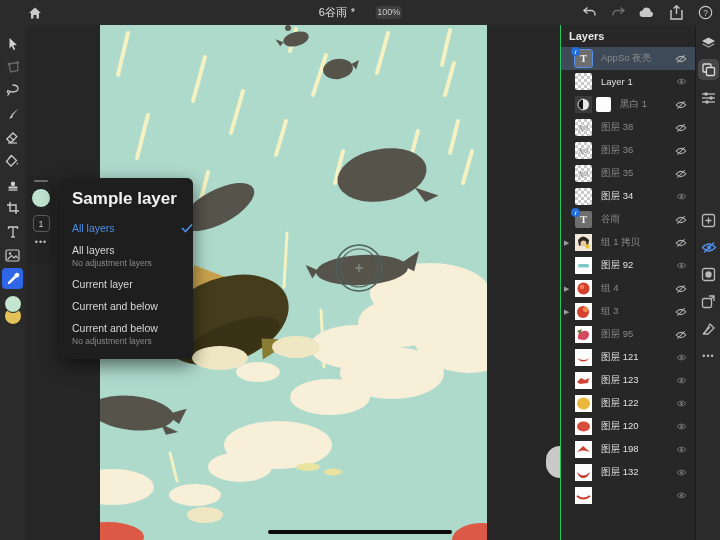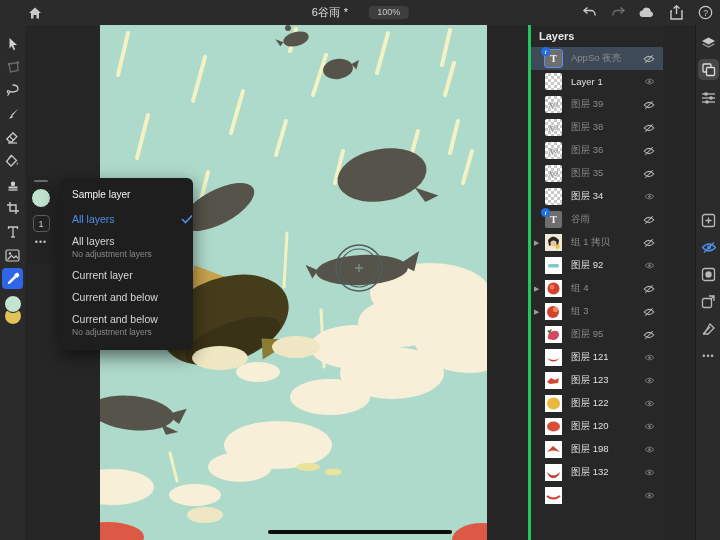--- a/index.html
+++ b/index.html
@@ -5,21 +5,21 @@
   html,body{margin:0;padding:0;background:#111;}
   *{box-sizing:border-box;}
   #screen{position:relative;width:720px;height:540px;background:#262626;overflow:hidden;
     font-family:"Liberation Sans","DejaVu Sans",sans-serif;color:#ddd;-webkit-font-smoothing:antialiased;}
 
   
   .topbar{position:absolute;left:0;top:0;width:720px;height:25px;background:#2b2b2b;display:flex;align-items:center;z-index:40;}
   .tb-home{position:absolute;left:26px;top:4px;width:18px;height:18px;display:flex;align-items:center;justify-content:center;}
   .tb-center{position:absolute;left:50%;top:0;height:25px;transform:translateX(-50%);display:flex;align-items:center;gap:21px;}
   .tb-title{font-size:11px;color:#e3e3e3;letter-spacing:.2px;}
-  .tb-zoom{background:#3e3e3e;color:#c9c9c9;font-size:9px;border-radius:4px;padding:2px 8px;line-height:1;}
+  .tb-zoom{background:#3e3e3e;color:#c9c9c9;font-size:9px;border-radius:4px;padding:2px 1px;line-height:1;}
   .tb-right{position:absolute;right:4px;top:0;height:25px;display:flex;align-items:center;gap:11px;padding-right:2px;}
   .tb-ic{width:18px;height:18px;display:flex;align-items:center;justify-content:center;color:#c9c9c9;font-size:13px;}
   .tb-ic.dim{color:#6d6d6d;}
 
   
   .toolbar{position:absolute;left:0;top:25px;width:25px;height:515px;background:#2b2b2b;z-index:30;display:flex;flex-direction:column;align-items:center;padding-top:8px;}
   .tool{width:21px;height:21px;display:flex;align-items:center;justify-content:center;margin-bottom:2.5px;border-radius:4px;color:#c9c9c9;}
   .tool svg{display:block;}
   .tool.selected{background:#2f66e8;}
   .swatches{position:relative;width:20px;height:32px;margin-top:3px;}
@@ -35,33 +35,33 @@
   .to-more{color:#bdbdbd;font-size:9px;letter-spacing:1px;line-height:4px;}
 
   
   .canvas-area{position:absolute;left:100px;top:25px;width:387px;height:515px;z-index:5;}
   .canvas-area svg{display:block;}
   .home-indicator{position:absolute;left:268px;top:530px;width:184px;height:4px;background:#0b0b0b;border-radius:2px;z-index:50;}
 
   
   .popup{position:absolute;left:60px;top:178px;width:133px;background:#1e1e1e;border-radius:6px;z-index:45;
     box-shadow:0 6px 18px rgba(0,0,0,.55);padding:9px 0 8px 0;}
-  .pop-title{font-size:10px;font-weight:normal;color:#f2f2f2;padding:2px 0 8px 12px;}
+  .pop-title{font-size:17px;font-weight:bold;color:#f2f2f2;padding:2px 0 8px 12px;}
   .pop-item{padding:5px 0 5px 12px;cursor:default;}
   .pop-main{display:flex;align-items:center;justify-content:space-between;}
   .pop-label{font-size:10.5px;color:#d6d6d6;}
   .pop-item.active .pop-label{color:#4f8ee8;}
   .pop-sub{font-size:8.5px;color:#8a8a8a;margin-top:2px;}
   .pop-check{width:12px;height:10px;}
 
   
   .drawer-handle{position:absolute;left:546px;top:446px;width:14px;height:32px;background:#c9c9c9;border-radius:16px 0 0 16px;z-index:20;}
 
   
-  .layers-panel{position:absolute;left:528px;top:25px;width:135px;height:515px;background:#272727;border-left:3px solid #22c55e;z-index:25;overflow:hidden;}
+  .layers-panel{position:absolute;left:560px;top:25px;width:135px;height:515px;background:#272727;border-left:1px solid #22c55e;z-index:25;overflow:hidden;}
   .lp-header{height:22px;display:flex;align-items:center;padding-left:8px;font-size:11px;font-weight:bold;color:#e8e8e8;}
   .layer-row{position:relative;height:23px;display:flex;align-items:center;padding-left:14px;}
   .layer-row.selected{background:#3e4a57;}
   .disclosure{position:absolute;left:3px;top:50%;transform:translateY(-50%);font-size:7px;color:#9a9a9a;}
   .thumb{position:relative;width:17px;height:17px;border-radius:2px;flex:0 0 auto;overflow:visible;
     background:
       linear-gradient(45deg,#c9c9c9 25%,transparent 25%,transparent 75%,#c9c9c9 75%),
       linear-gradient(45deg,#c9c9c9 25%,#ffffff 25%,#ffffff 75%,#c9c9c9 75%);
     background-size:6px 6px;background-position:0 0,3px 3px;}
   .thumb svg{position:absolute;left:0;top:0;}
@@ -383,26 +383,29 @@
           <span class="thumb "></span>
           <span class="layer-name">Layer 1</span>
           <button class="eye">
             <svg width="11" height="9" viewBox="0 0 16 13">
               <path d="M1.5 6.5 Q8 -0.5 14.5 6.5 Q8 13.5 1.5 6.5 Z" fill="none" stroke="#7a7a7a" stroke-width="1.4"></path>
               <circle cx="8" cy="6.5" r="2" fill="#7a7a7a"></circle>
             </svg>
           </button>
         </div>
         <div class="layer-row hidden-layer">
-          <span class="thumb ">
-            <svg width="17" height="17" viewBox="0 0 17 17">
-              <path d="M4 12 Q7 4 9 9 T13 6 M5 6 L8 13" fill="none" stroke="#8d8d8d" stroke-width="0.9"></path>
-            </svg>
-          </span>
-          <span class="layer-name">图层 39</span>
+          <span class="thumb dark">
+            <svg width="17" height="17" viewBox="0 0 17 17">
+              <rect x="0" y="0" width="17" height="17" fill="#3b3b3b"></rect>
+              <path d="M8.5 3 a5.5 5.5 0 0 1 0 11 Z" fill="#e8e8e8"></path>
+              <path d="M8.5 3 a5.5 5.5 0 0 0 0 11 Z" fill="#141414" stroke="#e8e8e8" stroke-width="1"></path>
+            </svg>
+          </span>
+          <span class="thumb2"></span>
+          <span class="layer-name">黑白 1</span>
           <button class="eye">
             <svg width="12" height="10" viewBox="0 0 16 13">
               <path d="M1.5 6.5 Q8 -0.5 14.5 6.5 Q8 13.5 1.5 6.5 Z" fill="none" stroke="#b5b5b5" stroke-width="1.4"></path>
               <line x1="3" y1="11.5" x2="13" y2="1.5" stroke="#b5b5b5" stroke-width="1.4"></line>
             </svg>
           </button>
         </div>
         <div class="layer-row hidden-layer">
           <span class="thumb ">
             <svg width="17" height="17" viewBox="0 0 17 17">

